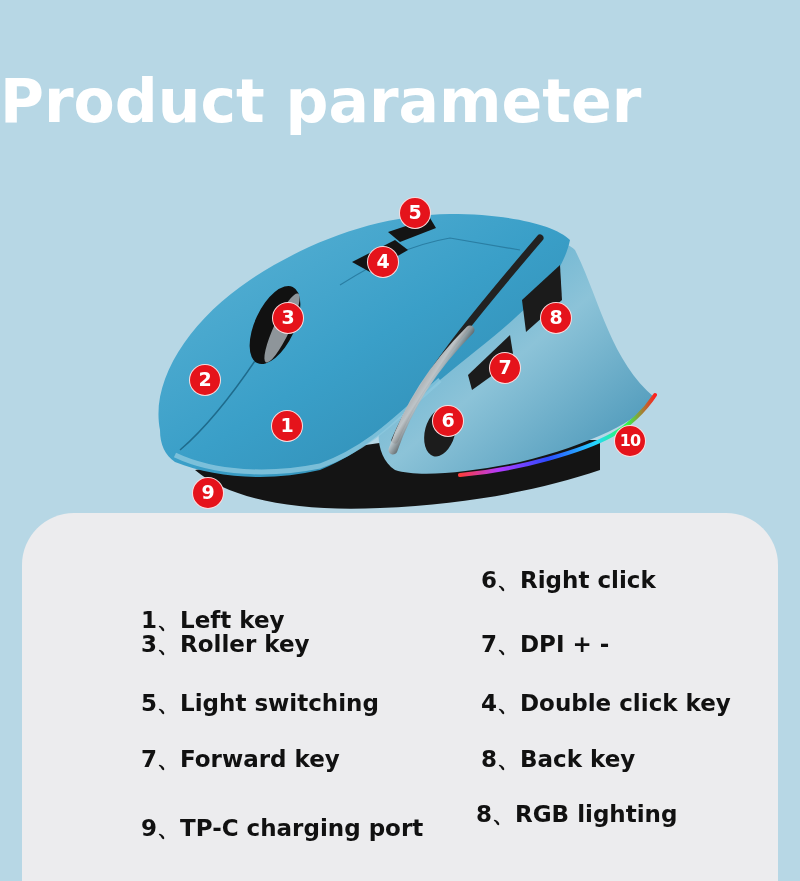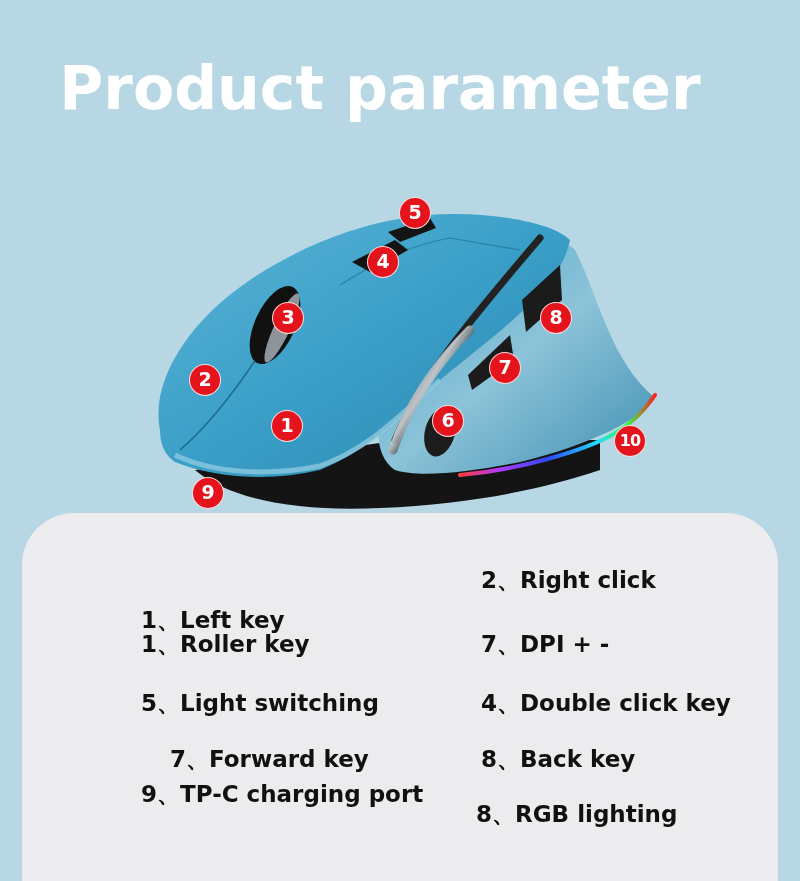--- a/index.html
+++ b/index.html
@@ -3,22 +3,22 @@
   <meta charset="utf-8">
   <style>
     html, body { margin: 0; padding: 0; }
     body {
       width: 800px; height: 881px; overflow: hidden;
       background: #b7d7e5;
       position: relative;
       font-family: "DejaVu Sans", sans-serif;
     }
     .title {
-      position: absolute; left: 0; top: 48px; width: 760px;
-      text-align: center;
+      position: absolute; left: 0; top: 61px; width: 760px;
+      text-align: left;
       color: #ffffff;
       font-family: "DejaVu Sans", sans-serif;
       font-weight: bold;
       font-size: 60px;
       letter-spacing: 0px;
       line-height: 80px;
     }
     .mouse-wrap {
       position: absolute; left: 0; top: 0; width: 800px; height: 520px;
     }
@@ -126,21 +126,21 @@
   <div class="badge" style="left:448px;top:421px;">6</div>
   <div class="badge" style="left:505px;top:368px;">7</div>
   <div class="badge" style="left:556px;top:318px;">8</div>
   <div class="badge" style="left:208px;top:493px;">9</div>
   <div class="badge two-digit" style="left:630px;top:413px;margin-top:12px;">10</div>
 </div>
 
 <div class="card"></div>
 
 <div class="param" style="left:141px;top:565px;margin-top:40px;">1、Left key</div>
-<div class="param" style="left:481px;top:565px;">2、Right click</div>
-<div class="param" style="left:141px;top:629px;">1、Roller key</div>
+<div class="param" style="left:481px;top:565px;">6、Right click</div>
+<div class="param" style="left:141px;top:629px;">3、Roller key</div>
 <div class="param" style="left:481px;top:629px;">7、DPI + -</div>
 <div class="param" style="left:141px;top:688px;">5、Light switching</div>
 <div class="param" style="left:481px;top:688px;">4、Double click key</div>
-<div class="param" style="left:141px;top:744px;margin-left:29px;">7、Forward key</div>
+<div class="param" style="left:141px;top:744px;">7、Forward key</div>
 <div class="param" style="left:481px;top:744px;text-align:right;">8、Back key</div>
-<div class="param" style="left:141px;top:779px;">9、TP-C charging port</div>
+<div class="param" style="left:141px;top:813px;">9、TP-C charging port</div>
 <div class="param" style="left:476px;top:799px;">8、RGB lighting</div>
 
 </body></html>

